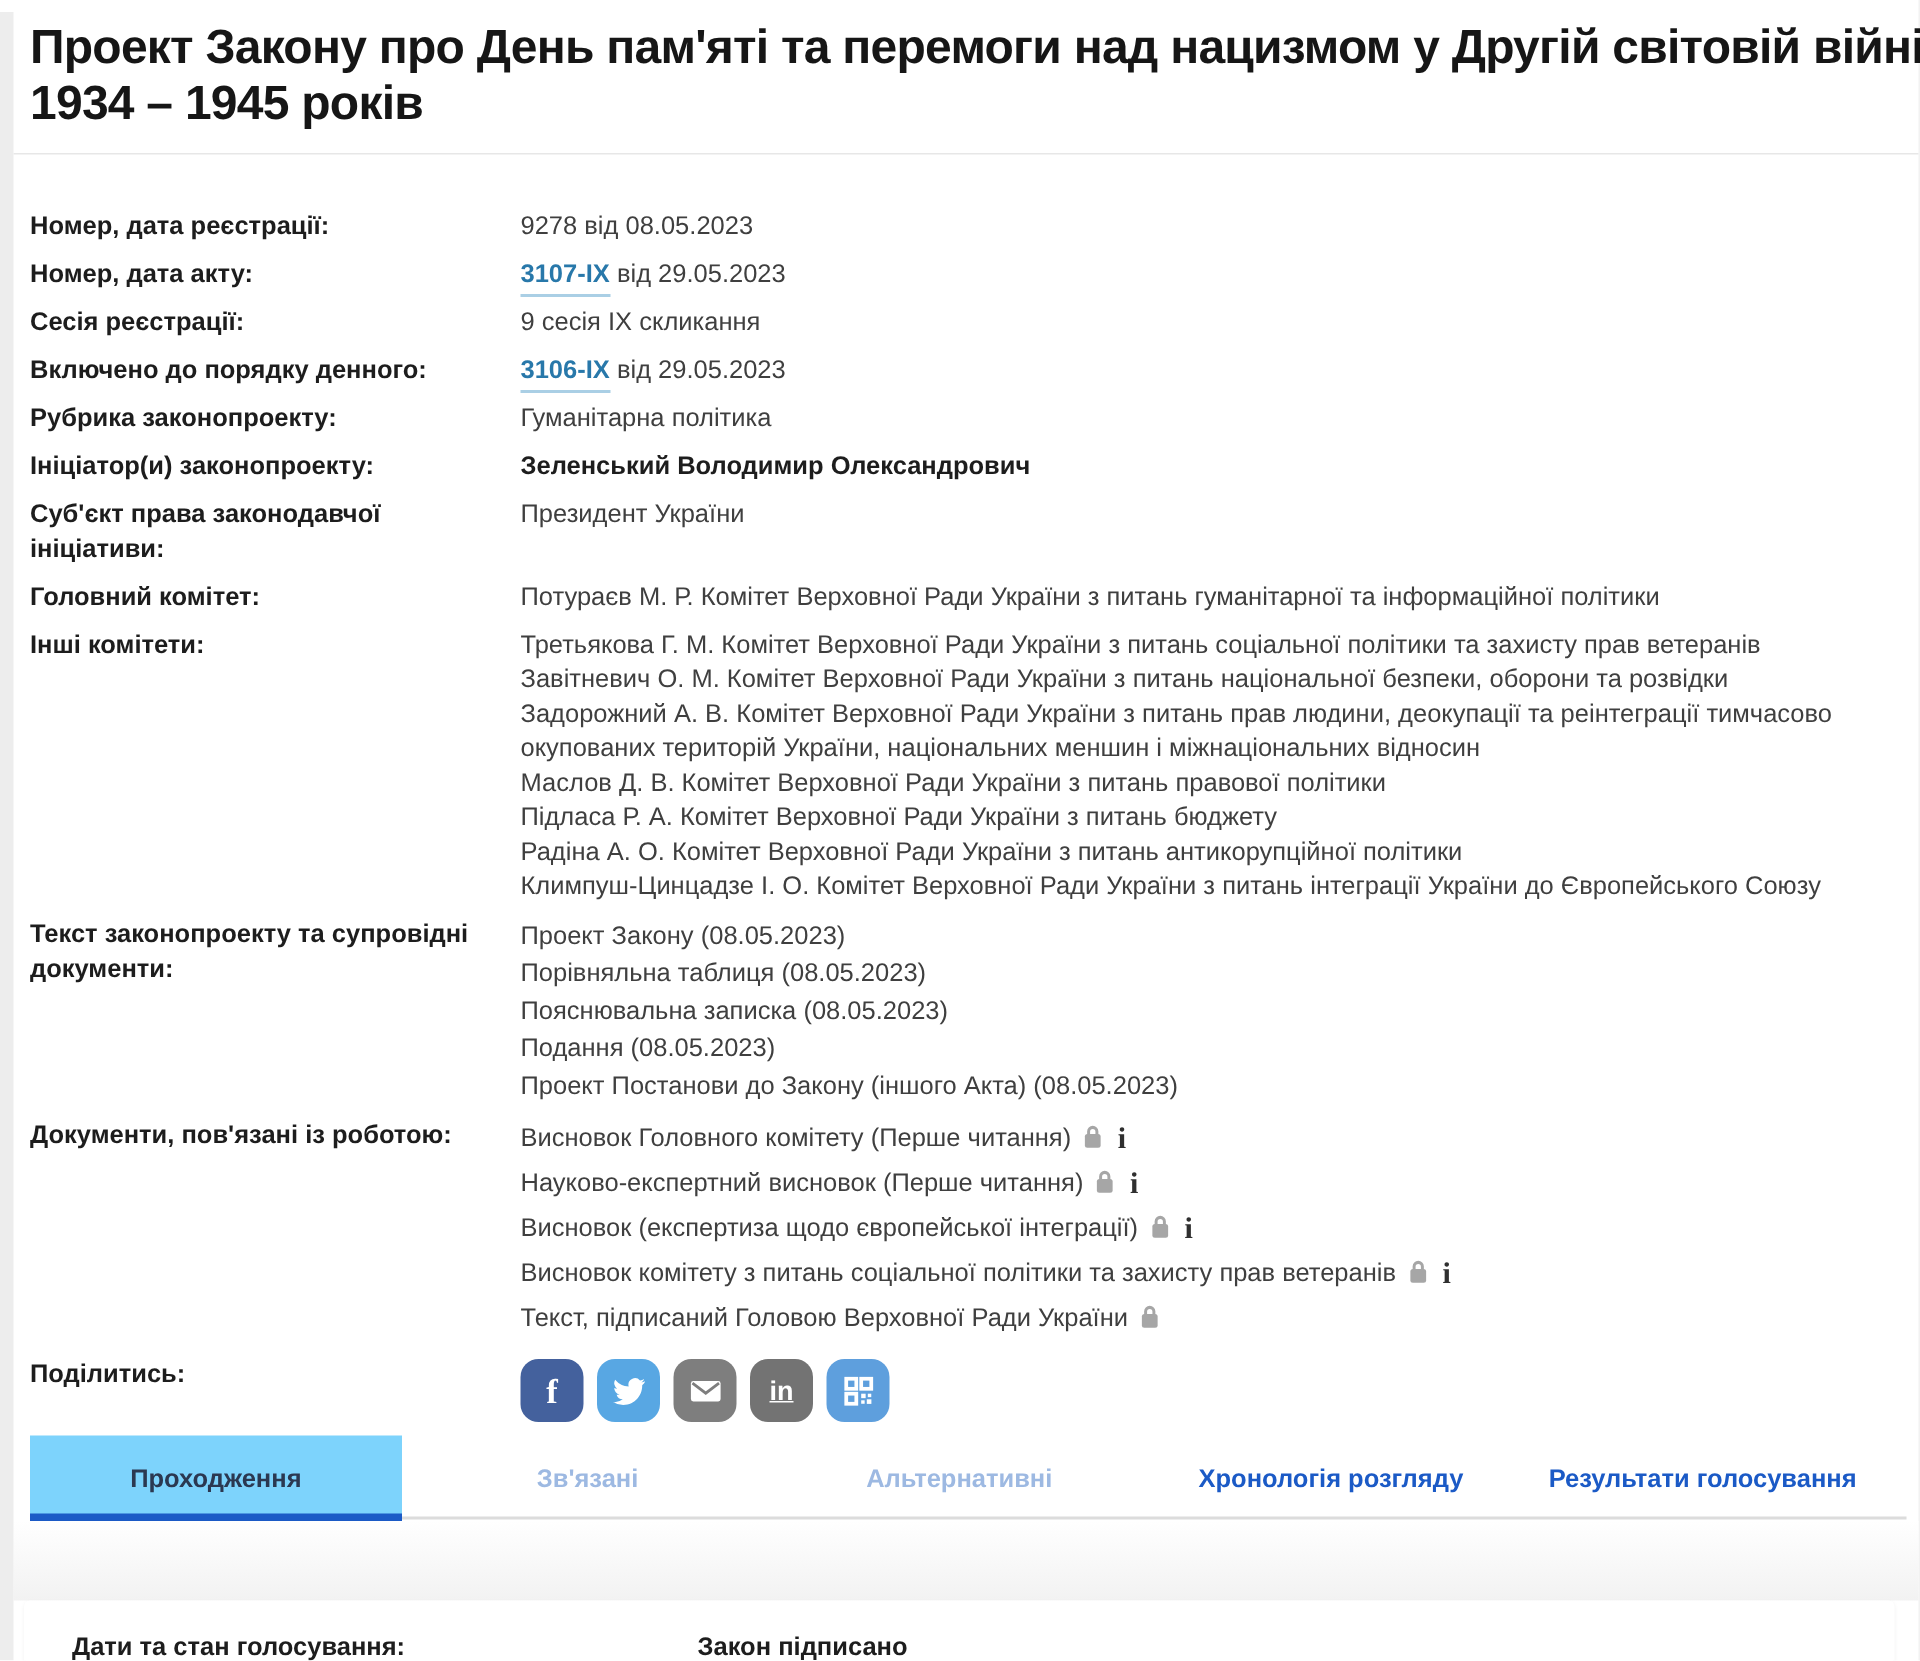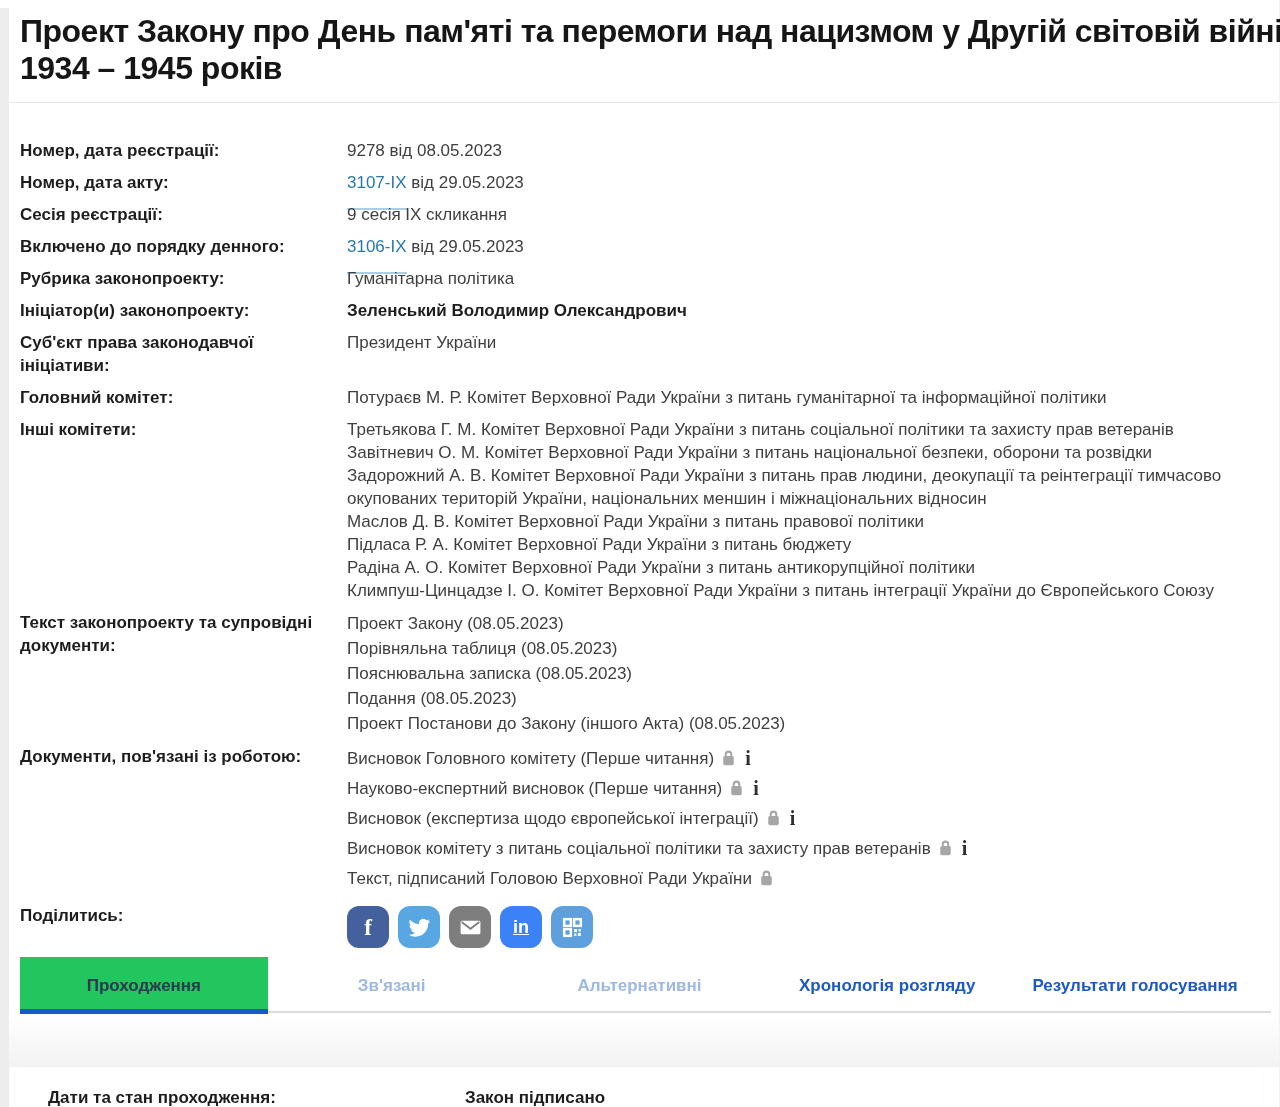--- a/index.html
+++ b/index.html
@@ -29,22 +29,22 @@
   
   .meta { padding: 36px 20px 0 11px; }
   .meta-row { display: flex; margin-bottom: 9px; }
   .meta-label {
     width: 327px; flex: 0 0 327px; padding-right: 22px;
     font-weight: 700; color: #1d1d1d; font-size: 17px; line-height: 23px;
   }
   .meta-value { flex: 1 1 auto; font-size: 17px; line-height: 23px; color: #3f3f3f; }
   .meta-value .bold { font-weight: 700; color: #1d1d1d; }
   .act-link {
-    font-weight: 400; color: #2878aa; text-decoration: none;
-    border-bottom: 2px solid #aacfe5; padding-bottom: 16px; cursor: pointer;
+    font-weight: 700; color: #2878aa; text-decoration: none;
+    border-bottom: 2px solid #aacfe5; padding-bottom: 4px; cursor: pointer;
   }
   .value-line { line-height: 23px; }
   .doc-line { line-height: 25px; cursor: pointer; }
   .related-line { line-height: 27px; }
   .related-line .icon { display: inline-block; vertical-align: -3px; margin-left: 7px; }
   .info-glyph {
     font-family: "Liberation Serif", serif; font-weight: 700; font-style: normal;
     font-size: 20px; color: #2f2f2f; line-height: 1; cursor: pointer;
     display: inline-block; margin-left: 9px; vertical-align: -1px;
   }
@@ -63,21 +63,21 @@
   .tabs { display: flex; padding: 0 20px 0 11px; position: relative; margin-top: 5px; }
   .tabs::after {
     content: ''; position: absolute; left: 11px; right: 8px; bottom: 1px;
     height: 2px; background: #dcdcdc;
   }
   .tab {
     flex: 1 1 0; height: 57px; position: relative; cursor: pointer;
     display: flex; align-items: center; justify-content: center;
     font-size: 17px; font-weight: 700;
   }
-  .tab-active { background: #22c55e; color: #2b3851; }
+  .tab-active { background: #7dd3fc; color: #2b3851; }
   .tab-active::after {
     content: ''; position: absolute; left: 0; right: 0; bottom: 0; height: 5px;
     background: #1b5ac6; z-index: 2;
   }
   .tab-muted { color: #9db9e2; }
   .tab-link { color: #1b5ac6; }
 
   
   .spacer { height: 53px; background: linear-gradient(180deg, #ffffff 0%, #f2f2f2 100%); }
   .card {
@@ -195,21 +195,21 @@
               <svg viewBox="0 0 24 24" width="23" height="23">
                 <path fill="#fff" d="M23 5.1c-.8.4-1.7.6-2.6.8.9-.6 1.6-1.5 2-2.5-.9.5-1.9.9-2.9 1.1a4.6 4.6 0 0 0-7.9 4.2A13 13 0 0 1 2.2 4 4.6 4.6 0 0 0 3.6 10.2c-.7 0-1.4-.2-2-.5v.1c0 2.2 1.6 4.1 3.7 4.5-.7.2-1.4.2-2.1.1a4.6 4.6 0 0 0 4.3 3.2A9.2 9.2 0 0 1 .7 19.5 13 13 0 0 0 7.8 21.6c8.5 0 13.2-7.1 13.2-13.2v-.6c.9-.7 1.7-1.5 2-2.7z"></path>
               </svg>
             </a>
             <a class="share-btn" style="background: rgb(126, 126, 126);">
               <svg viewBox="0 0 24 24" width="25" height="25">
                 <rect x="2.5" y="5.5" width="19" height="13" rx="1.5" fill="#fff"></rect>
                 <path d="M3.5 6.8l8.5 6.4 8.5-6.4" stroke="#7e7e7e" stroke-width="1.8" fill="none"></path>
               </svg>
             </a>
-            <a class="share-btn" style="background: #3b82f6; text-decoration: underline;">
+            <a class="share-btn" style="background: #737373; text-decoration: underline;">
               <span class="glyph-in">in</span>
             </a>
             <a class="share-btn" style="background: rgb(94, 159, 221);">
               <svg viewBox="0 0 24 24" width="23" height="23">
                 <g fill="none" stroke="#fff" stroke-width="2.6">
                   <rect x="3.3" y="3.3" width="7" height="7"></rect>
                   <rect x="13.7" y="3.3" width="7" height="7"></rect>
                   <rect x="3.3" y="13.7" width="7" height="7"></rect>
                 </g>
                 <g fill="#fff">
@@ -240,19 +240,19 @@
       </div>
       <div class="tab tab-link">
         <span class="tab-label">Результати голосування</span>
       </div>
     </div>
 
   <div class="spacer"></div>
 
   <div class="card">
     <div class="ptable-head">
-      <div>Дати та стан проходження:</div>
+      <div>Дати та стан голосування:</div>
       <div>Закон підписано</div>
     </div>
 
   </div>
 
 </div>
 
 </body></html>

